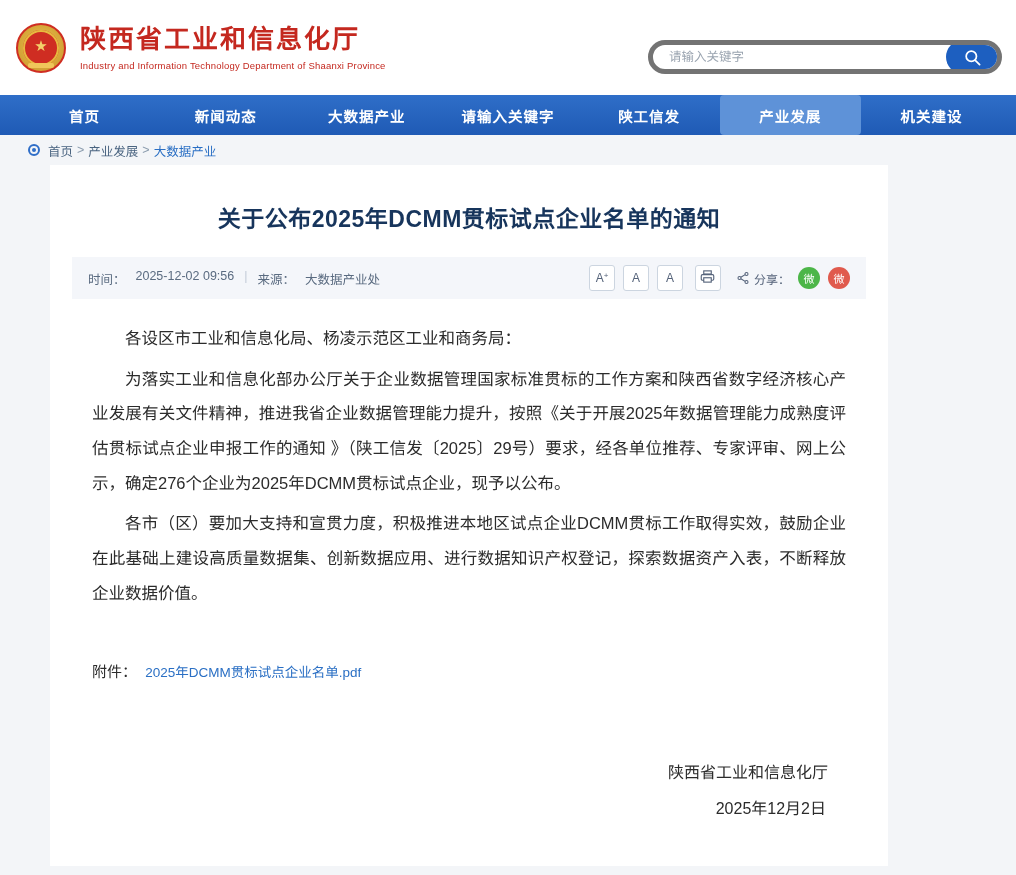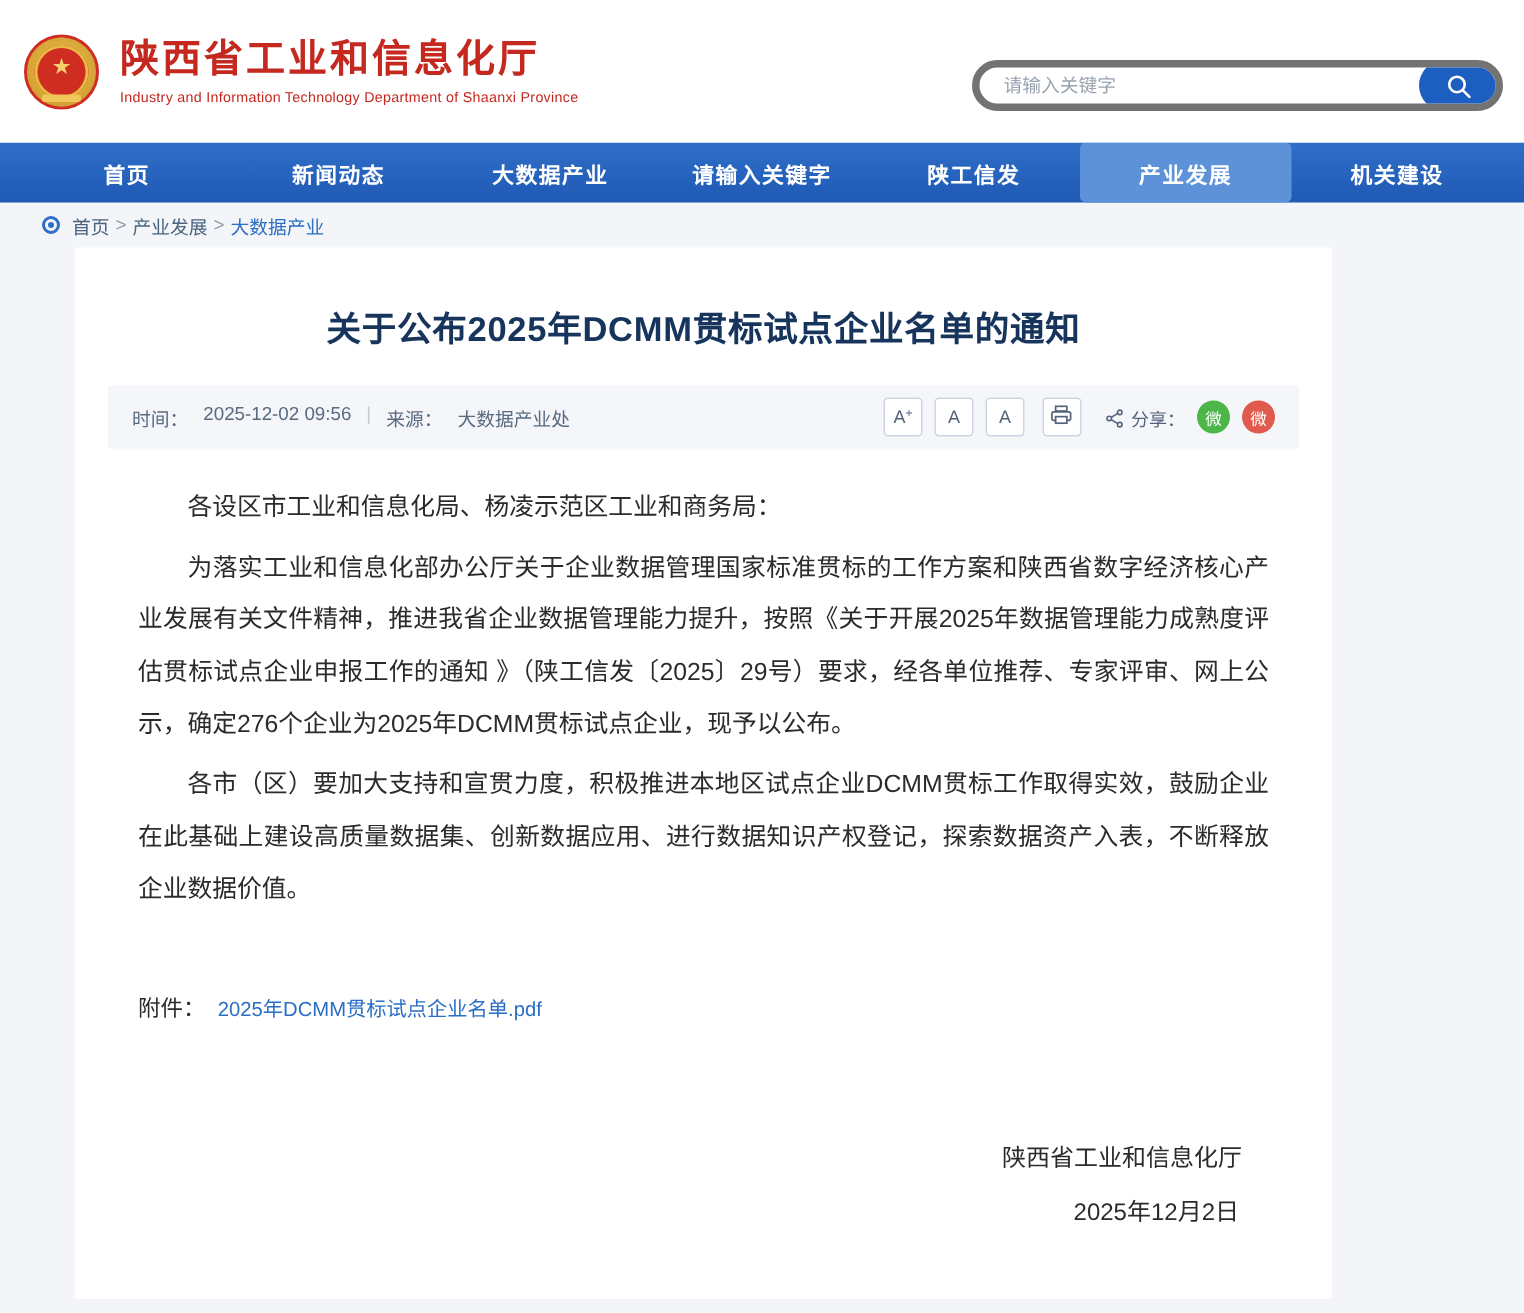--- a/index.html
+++ b/index.html
@@ -220,21 +220,21 @@
   .print-btn {
     width: 26px; height: 26px;
     border: 1px solid #ccd5e0;
     background: #fff;
     border-radius: 3px;
     display: flex; align-items: center; justify-content: center;
     cursor: pointer;
     margin-left: 4px;
   }
   .share-label {
-    display: flex; align-items: flex-end; gap: 3px;
+    display: flex; align-items: flex-start; gap: 3px;
     font-size: 12px; color: #55637a;
     margin-left: 6px;
   }
   .share-ico {
     width: 16px; height: 16px;
     display: flex; align-items: center; justify-content: center;
   }
   .sbtn {
     width: 22px; height: 22px;
     border-radius: 50%;

